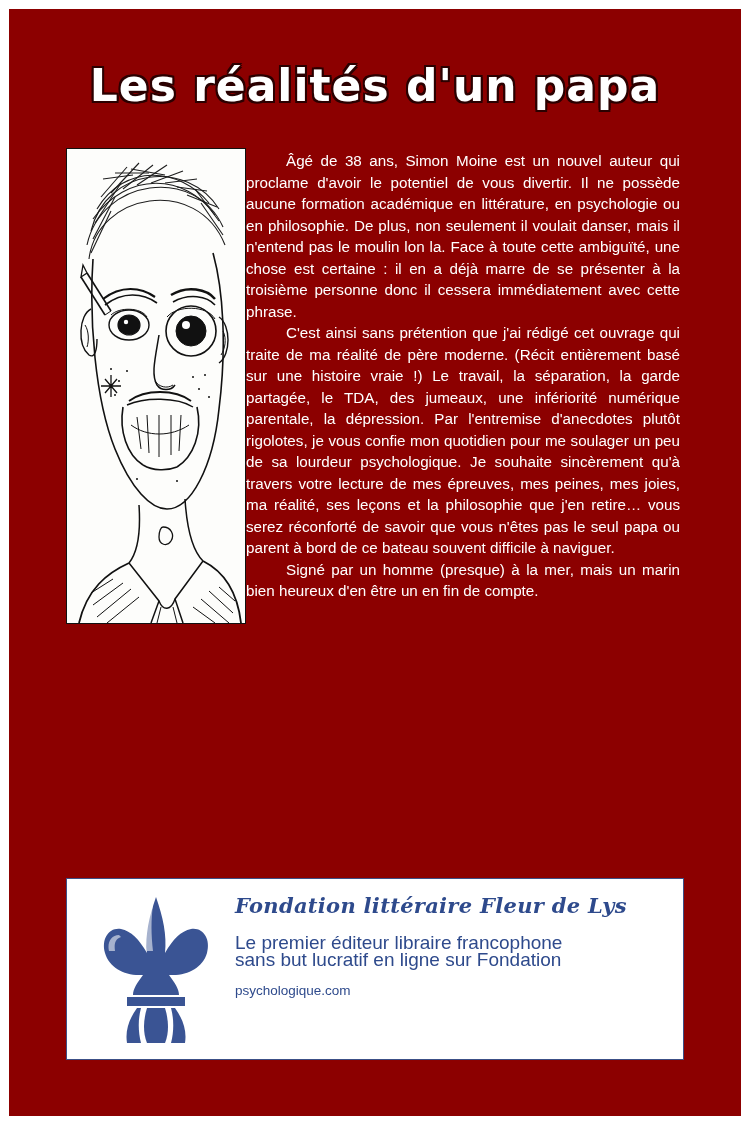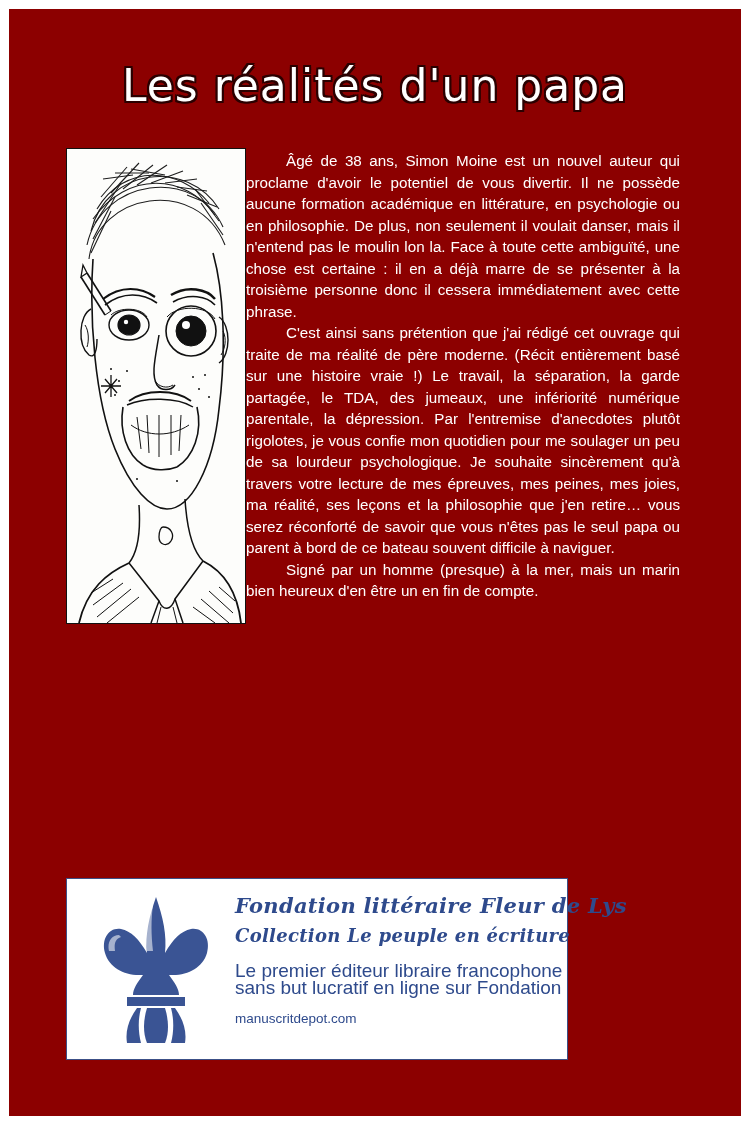--- a/index.html
+++ b/index.html
@@ -30,21 +30,21 @@
     pointer-events: none;
   }
   .title {
     position: absolute;
     left: 0;
     top: 60px;
     width: 750px;
     text-align: center;
     color: #ffffff;
     font-family: "DejaVu Sans", sans-serif;
-    font-weight: normal;
+    font-weight: bold;
     font-size: 44px;
     letter-spacing: 1px;
     text-shadow:
       -2px -2px 0 #2b0000,
        2px -2px 0 #2b0000,
       -2px  2px 0 #2b0000,
        2px  2px 0 #2b0000,
        0   -2px 0 #2b0000,
        0    2px 0 #2b0000,
       -2px  0   0 #2b0000,
@@ -83,21 +83,21 @@
     height: 478px;
     shape-outside: border-box;
   }
   .indent { text-indent: 40px; }
 
   
   .pub-box {
     position: absolute;
     left: 66px;
     top: 878px;
-    width: 502px;
+    width: 618px;
     height: 182px;
     background: #ffffff;
     border: 1px solid #3c4f86;
     box-sizing: border-box;
   }
   .fleur {
     position: absolute;
     left: 14px;
     top: 12px;
     width: 150px;
@@ -288,22 +288,21 @@
         <path d="M94 117 C102 128, 106 140, 104 152 L90 152 C93 140, 93 128, 90 117 Z"></path>
       </g>
       <g fill="#ffffff" opacity="0.55">
         <path d="M70 14 C66 30, 64 46, 66 60 L72 60 C70 44, 70 28, 72 14 Z"></path>
         <path d="M38 44 C30 44, 26 52, 28 60 L34 60 C33 53, 34 48, 40 46 Z"></path>
       </g>
     </svg>
 
     <div class="pub-text">
       <div class="pub-title">Fondation littéraire Fleur de Lys</div>
-      <div class="pub-sub">Collection Le peuple en écriture</div>
       <div class="pub-desc">
         <span>Le premier éditeur libraire francophone</span><br>
         <span>sans but lucratif en ligne sur Fondation</span>
       </div>
-      <div class="pub-site">manuscritdepot.com</div>
+      <div class="pub-site">psychologique.com</div>
     </div>
   </div>
 
 </div>
 
 </body></html>

